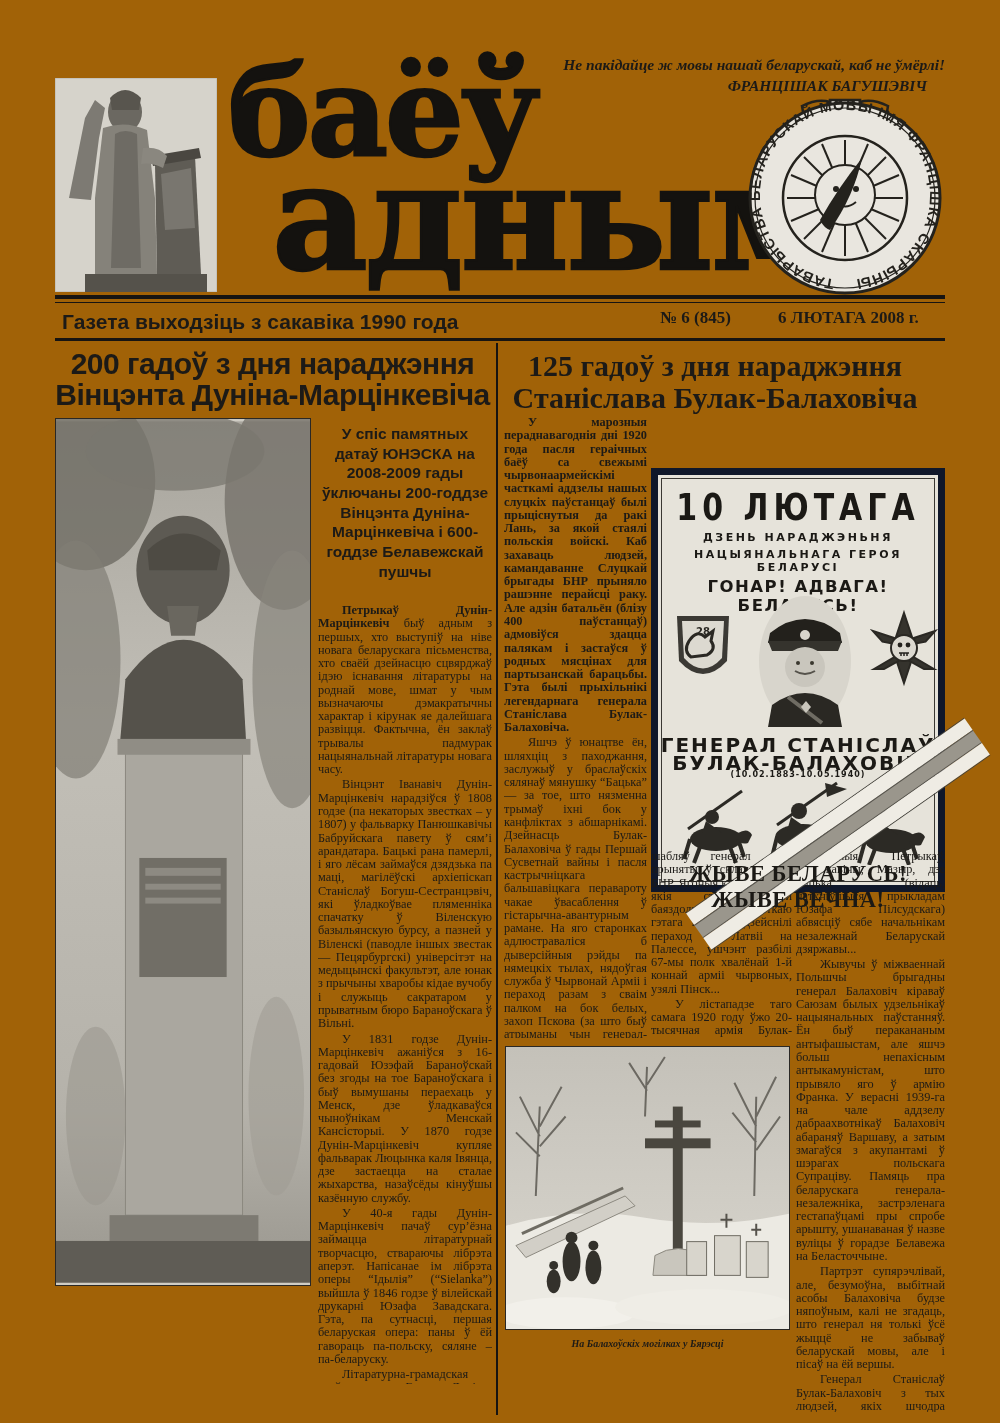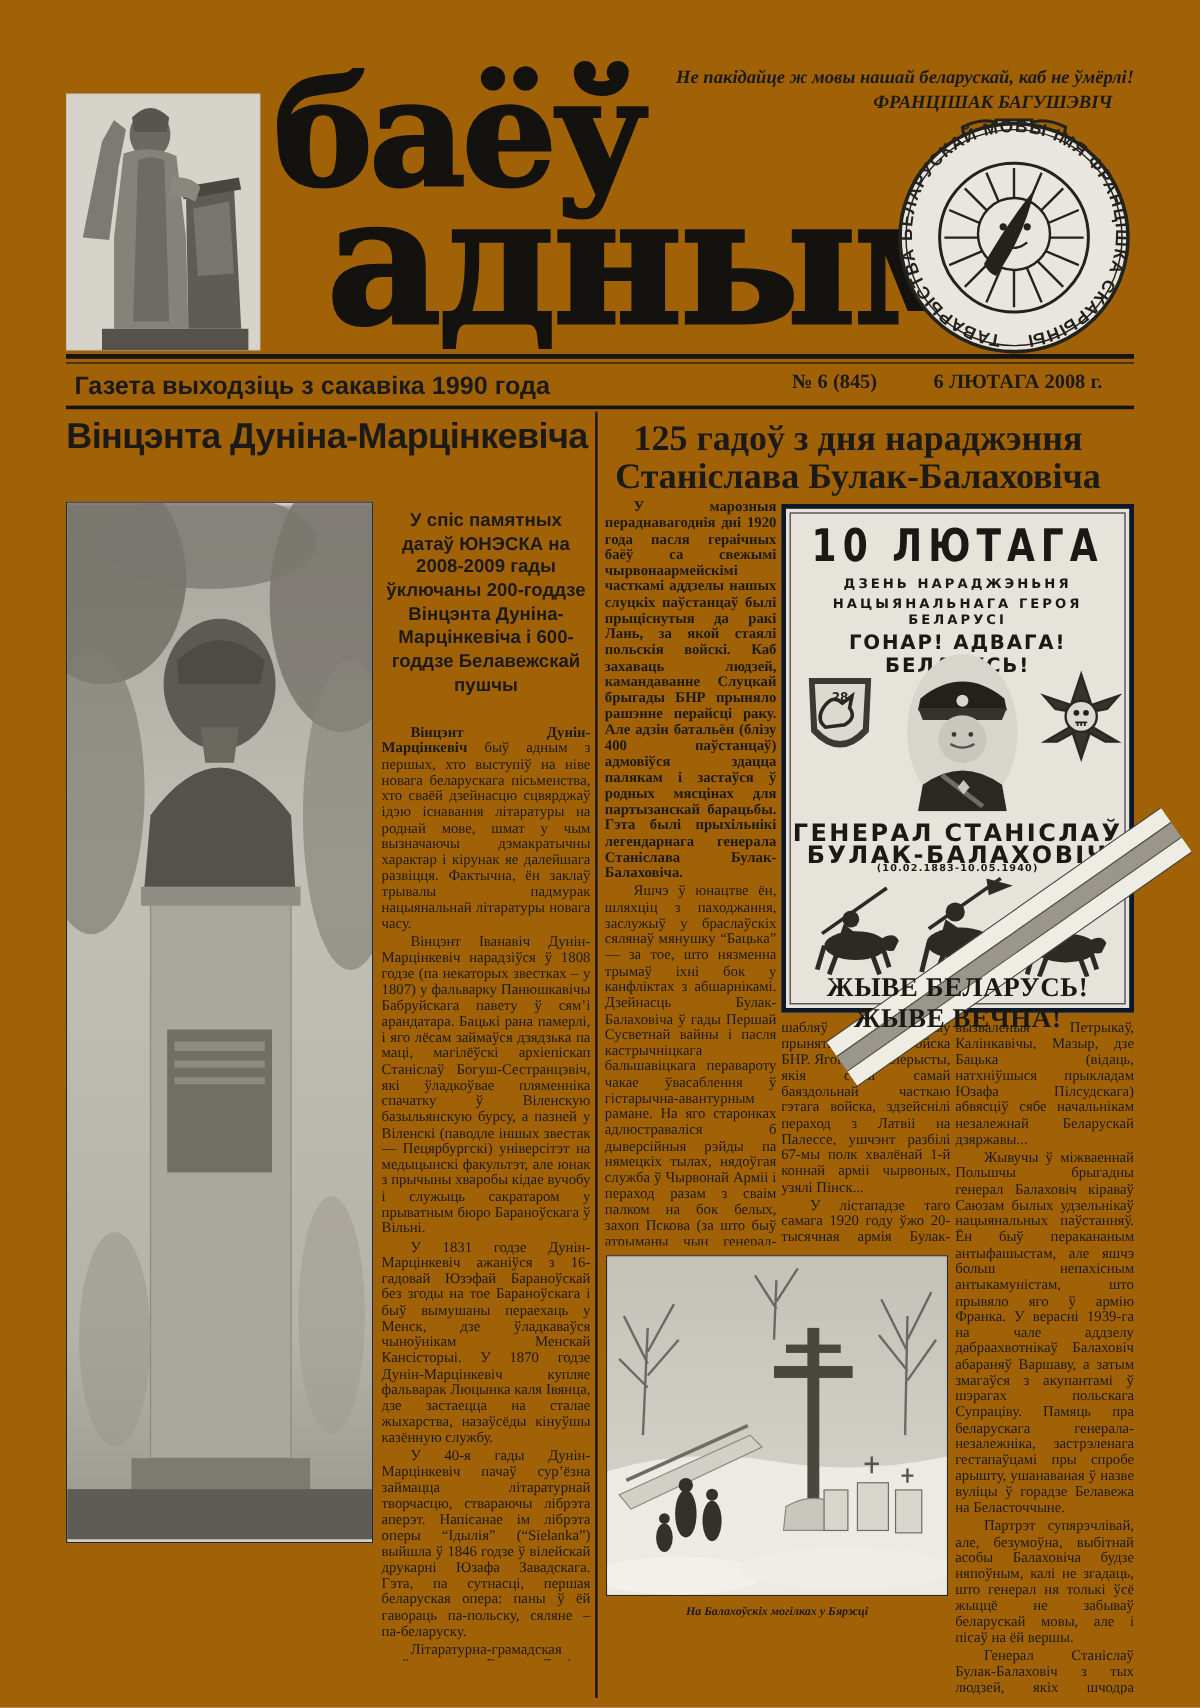--- a/index.html
+++ b/index.html
@@ -18,21 +18,21 @@
   .intro-bold{font-family:"Liberation Sans",sans-serif;font-weight:bold;font-size:15.5px;
               line-height:1.27;text-align:center;}
   .body-col{font-size:12.3px;line-height:1.08;text-align:justify;overflow:hidden;}
   .body-col p{margin:0 0 2px 0;}
   .body-col p.ind{text-indent:24px;}
   .body-col p.noind{text-indent:0;}
   .bold{font-weight:bold;}
   .photo-frame{border:1px solid #2a2825;box-sizing:border-box;background:#cfccc4;}
   .caption{font-style:italic;font-weight:bold;font-size:10px;text-align:center;}
   
-  .poster{background:#e6e3da;border:4px solid #0f172a;box-sizing:border-box;}
+  .poster{background:#e6e3da;border:7px solid #0f172a;box-sizing:border-box;margin-top:48px;}
   .poster-inner{position:absolute;left:3px;top:3px;right:3px;bottom:3px;border:1px solid #3a3833;}
   .pline{position:absolute;left:0;width:100%;text-align:center;color:#1b1915;
          font-family:"DejaVu Sans",sans-serif;font-weight:bold;}
   .p-title{font-size:30px;letter-spacing:5px;transform:scaleY(1.25);transform-origin:top;}
   .p-sub{font-size:11px;letter-spacing:2.5px;}
   .p-slogan{font-size:16.5px;letter-spacing:1.5px;}
   .p-name{font-size:20px;letter-spacing:2px;}
   .p-dates{font-size:8px;letter-spacing:1px;}
   .p-bottom{font-family:"Liberation Serif",serif;font-size:22.5px;letter-spacing:.5px;z-index:3;}
   .ribbon{position:absolute;width:340px;height:44px;transform:rotate(-35deg);z-index:1;
@@ -124,20 +124,21 @@
 
   <div class="abs infobar sans" style="left:62px;top:310px;font-family:'Liberation Sans',sans-serif;">Газета выходзіць з сакавіка 1990 года</div>
   <div class="abs infobar" style="left:660px;top:308px;font-size:17px;">№ 6 (845)</div>
   <div class="abs infobar" style="left:778px;top:308px;font-size:17px;">6 ЛЮТАГА 2008 г.</div>
 
   <div class="abs rule" style="left:55px;top:338px;width:890px;height:3px;"></div>
 
   <div class="abs rule" style="left:496px;top:343px;width:2px;height:1072px;"></div>
 
   <div class="abs headline-sans" style="left:55px;top:349px;width:435px;">
+    <div>200 гадоў з дня нараджэння</div>
     <div>Вінцэнта Дуніна-Марцінкевіча</div>
   </div>
 
   <svg class="abs photo-frame" style="left:55px;top:418px;" width="256" height="868" viewBox="0 0 256 868">
     <defs>
       <linearGradient id="bgv" x1="0" y1="0" x2="0" y2="1">
         <stop offset="0" stop-color="#a8a59d"></stop>
           <stop offset=".35" stop-color="#c2bfb7"></stop>
         <stop offset=".8" stop-color="#b5b2aa"></stop>
           <stop offset="1" stop-color="#99968e"></stop>
@@ -167,21 +168,21 @@
 
     <rect x="54" y="800" width="150" height="26" fill="#7d7a72"></rect>
     <rect x="0" y="826" width="256" height="42" fill="#5f5c55"></rect>
     <ellipse cx="40" cy="700" rx="30" ry="90" fill="#9b988f" opacity=".6"></ellipse>
     <ellipse cx="222" cy="680" rx="28" ry="100" fill="#a09d94" opacity=".6"></ellipse>
   </svg>
 
   <div class="abs intro-bold" style="left:318px;top:424px;width:174px;">У спіс памятных датаў ЮНЭСКА на 2008-2009 гады ўключаны 200-годдзе Вінцэнта Дуніна-Марцінкевіча і 600-годдзе Белавежскай пушчы</div>
 
   <div class="abs body-col" style="left:318px;top:604px;width:174px;height:780px;">
-    <p class="ind"><span class="bold">Вінцэнт Дунін-Марцінкевіч</span><span> быў адным з першых, хто выступіў на ніве новага беларускага пісьменства, хто сваёй дзейнасцю сцвярджаў ідэю існавання літаратуры на роднай мове, шмат у чым вызначаючы дэмакратычны характар і кірунак яе далейшага развіцця. Фактычна, ён заклаў трывалы падмурак нацыянальнай літаратуры новага часу.</span></p>
+    <p class="ind"><span class="bold">Петрыкаў Дунін-Марцінкевіч</span><span> быў адным з першых, хто выступіў на ніве новага беларускага пісьменства, хто сваёй дзейнасцю сцвярджаў ідэю існавання літаратуры на роднай мове, шмат у чым вызначаючы дэмакратычны характар і кірунак яе далейшага развіцця. Фактычна, ён заклаў трывалы падмурак нацыянальнай літаратуры новага часу.</span></p>
     <p class="ind">Вінцэнт Іванавіч Дунін-Марцінкевіч нарадзіўся ў 1808 годзе (па некаторых звестках – у 1807) у фальварку Панюшкавічы Бабруйскага павету ў сям’і арандатара. Бацькі рана памерлі, і яго лёсам займаўся дзядзька па маці, магілёўскі архіепіскап Станіслаў Богуш-Сестранцэвіч, які ўладкоўвае пляменніка спачатку ў Віленскую базыльянскую бурсу, а пазней у Віленскі (паводле іншых звестак — Пецярбургскі) універсітэт на медыцынскі факультэт, але юнак з прычыны хваробы кідае вучобу і служыць сакратаром у прыватным бюро Бараноўскага ў Вільні.</p>
     <p class="ind">У 1831 годзе Дунін-Марцінкевіч ажаніўся з 16-гадовай Юзэфай Бараноўскай без згоды на тое Бараноўскага і быў вымушаны пераехаць у Менск, дзе ўладкаваўся чыноўнікам Менскай Кансісторыі. У 1870 годзе Дунін-Марцінкевіч купляе фальварак Люцынка каля Івянца, дзе застаецца на сталае жыхарства, назаўсёды кінуўшы казённую службу.</p>
     <p class="ind">У 40-я гады Дунін-Марцінкевіч пачаў сур’ёзна займацца літаратурнай творчасцю, ствараючы лібрэта аперэт. Напісанае ім лібрэта оперы “Ідылія” (“Sielanka”) выйшла ў 1846 годзе ў вілейскай друкарні Юзафа Завадскага. Гэта, па сутнасці, першая беларуская опера: паны ў ёй гавораць па-польску, сяляне – па-беларуску.</p>
     <p class="ind">Літаратурна-грамадская дзейнасць В. Дуніна-Марцінкевіча стала жывой плённай традыцыяй для многіх пакаленняў беларускіх пісьменнікаў, яна і сёння з’яўляецца ўзорам самаахвярнай адданасці справе духоўнага адраджэння роднага краю.</p>
   </div>
 
   <div class="abs headline-serif" style="left:495px;top:350px;width:440px;">
     <div>125 гадоў з дня нараджэння</div>
     <div>Станіслава Булак-Балаховіча</div>
   </div>

